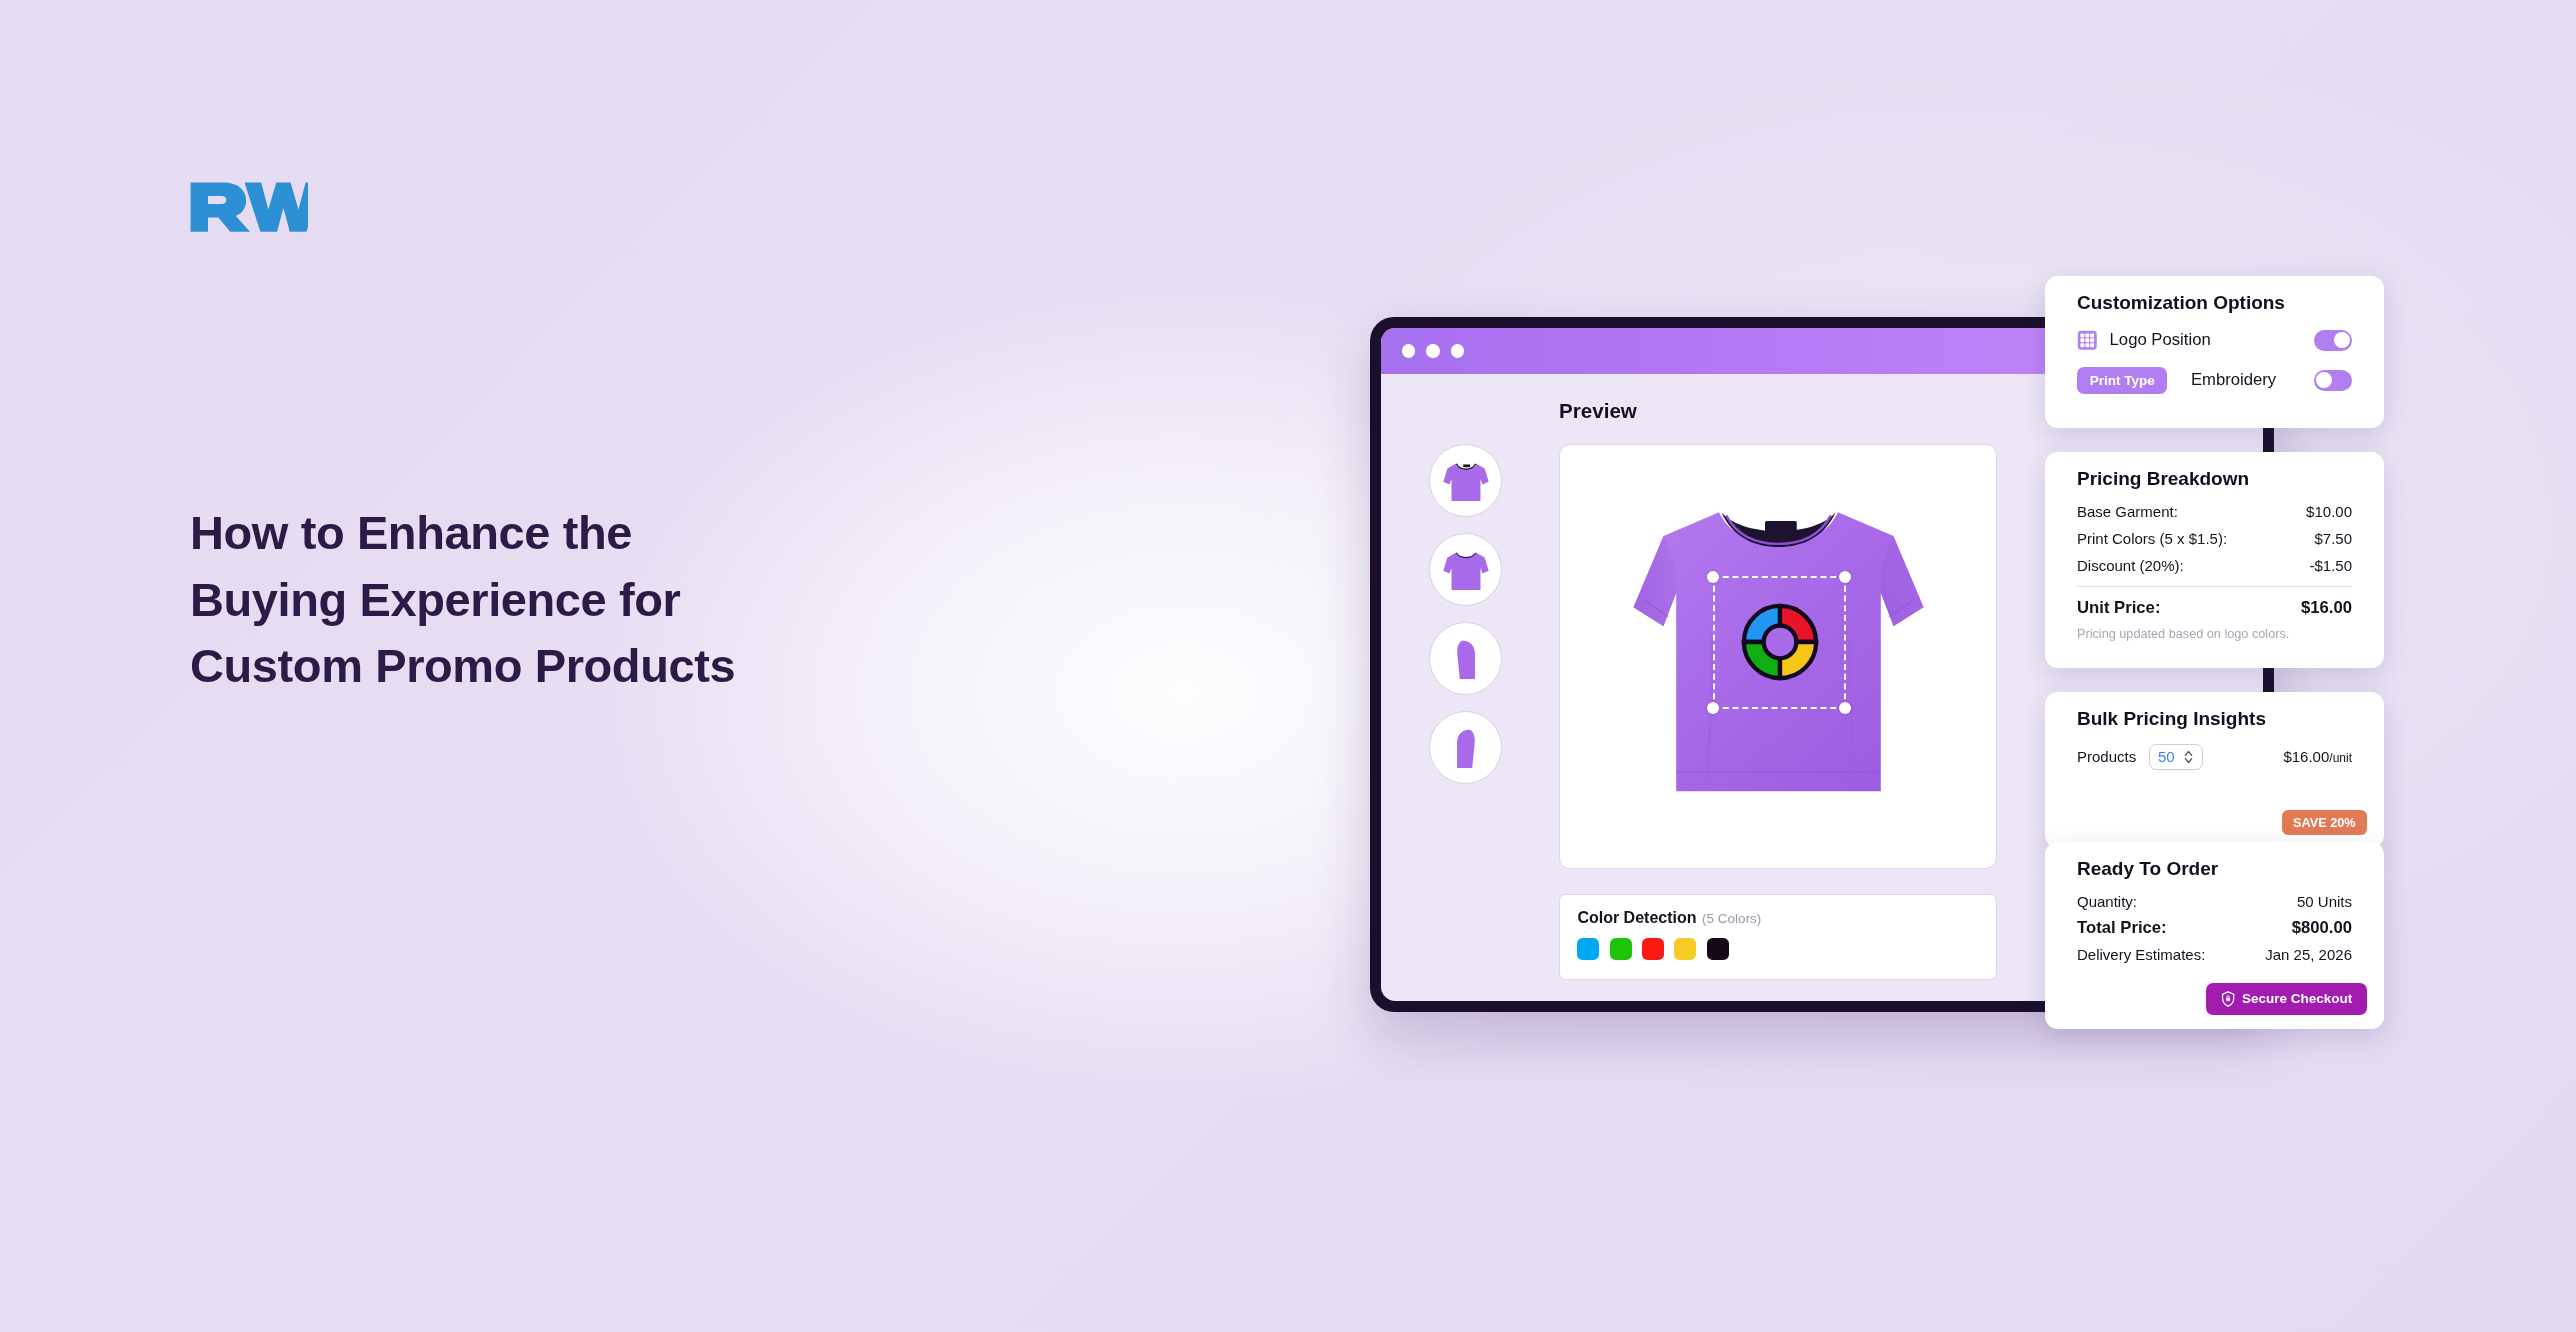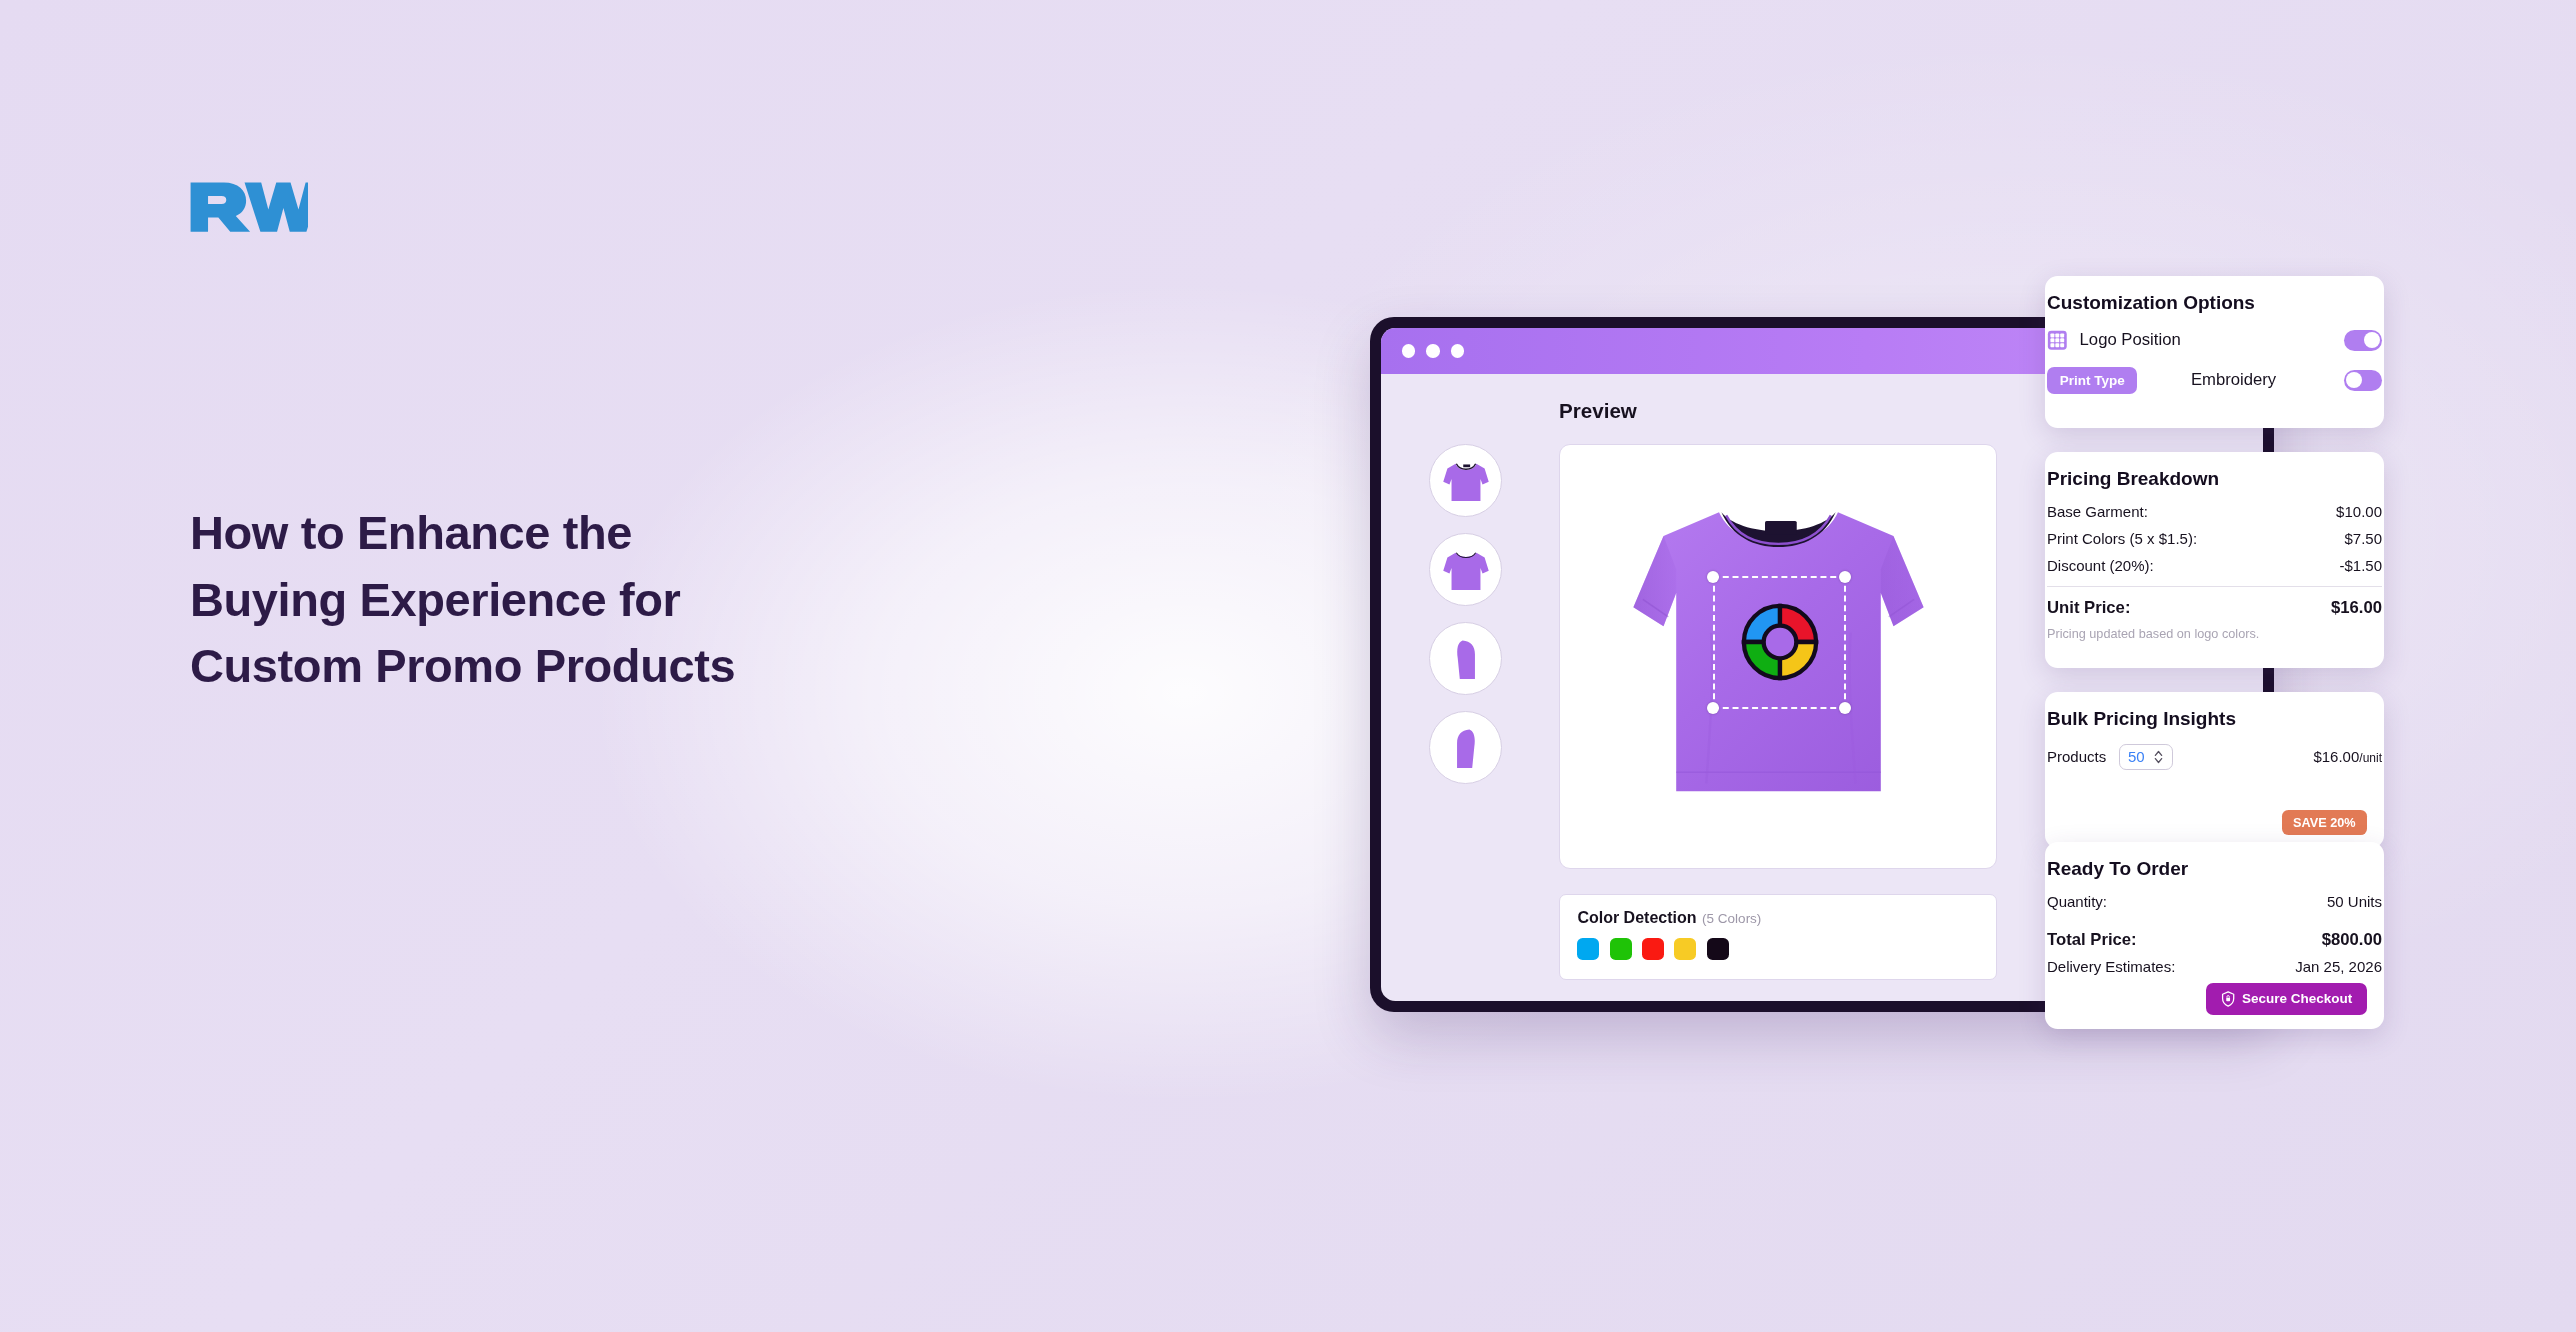--- a/index.html
+++ b/index.html
@@ -114,21 +114,21 @@
   .color-card .count{font-size:13.5px;color:#9d97a8;font-weight:normal;margin-left:5.6px;}
   .swatches{display:flex;gap:10.3px;margin-top:11px;}
   .sw{width:22px;height:22px;border-radius:5.6px;}
 
   
   .card{
     position:absolute;
     background:#fff;
     border-radius:12.7px;
     box-shadow:0 8px 27px rgba(70,40,110,0.17);
-    padding:16px 2px;
+    padding:16px 32px;
   }
   .card h3{font-size:19px;color:#140d1f;font-weight:bold;}
 
   #card-custom{left:2045px; top:276px; width:339px; height:152px;}
   #card-pricing{left:2045px; top:452px; width:339px; height:216px;}
   #card-bulk{left:2045px; top:692px; width:339px; height:156px;}
   #card-order{left:2045px; top:842px; width:339px; height:187px;}
 
   .opt-row{display:flex;align-items:center;margin-top:16px;}
   .grid-icon{width:20.6px;height:20.6px;margin-right:12px;}
@@ -391,21 +391,21 @@
   <span class="save-badge">SAVE 20%</span>
 </div>
 
 <div class="card" id="card-order">
   <h3>Ready To Order</h3>
 
   <div class="prow first">
     <span>Quantity:</span>
     <span>50 Units</span>
   </div>
-  <div class="prow total" style="margin-top:20px">
+  <div class="prow total" style="margin-top:8px">
     <span>Total Price:</span>
     <span>$800.00</span>
   </div>
   <div class="prow" style="margin-top:8px">
     <span>Delivery Estimates:</span>
     <span>Jan 25, 2026</span>
   </div>
 
   <button class="checkout">
     <svg width="14.3" height="16" viewBox="0 0 18 20">

